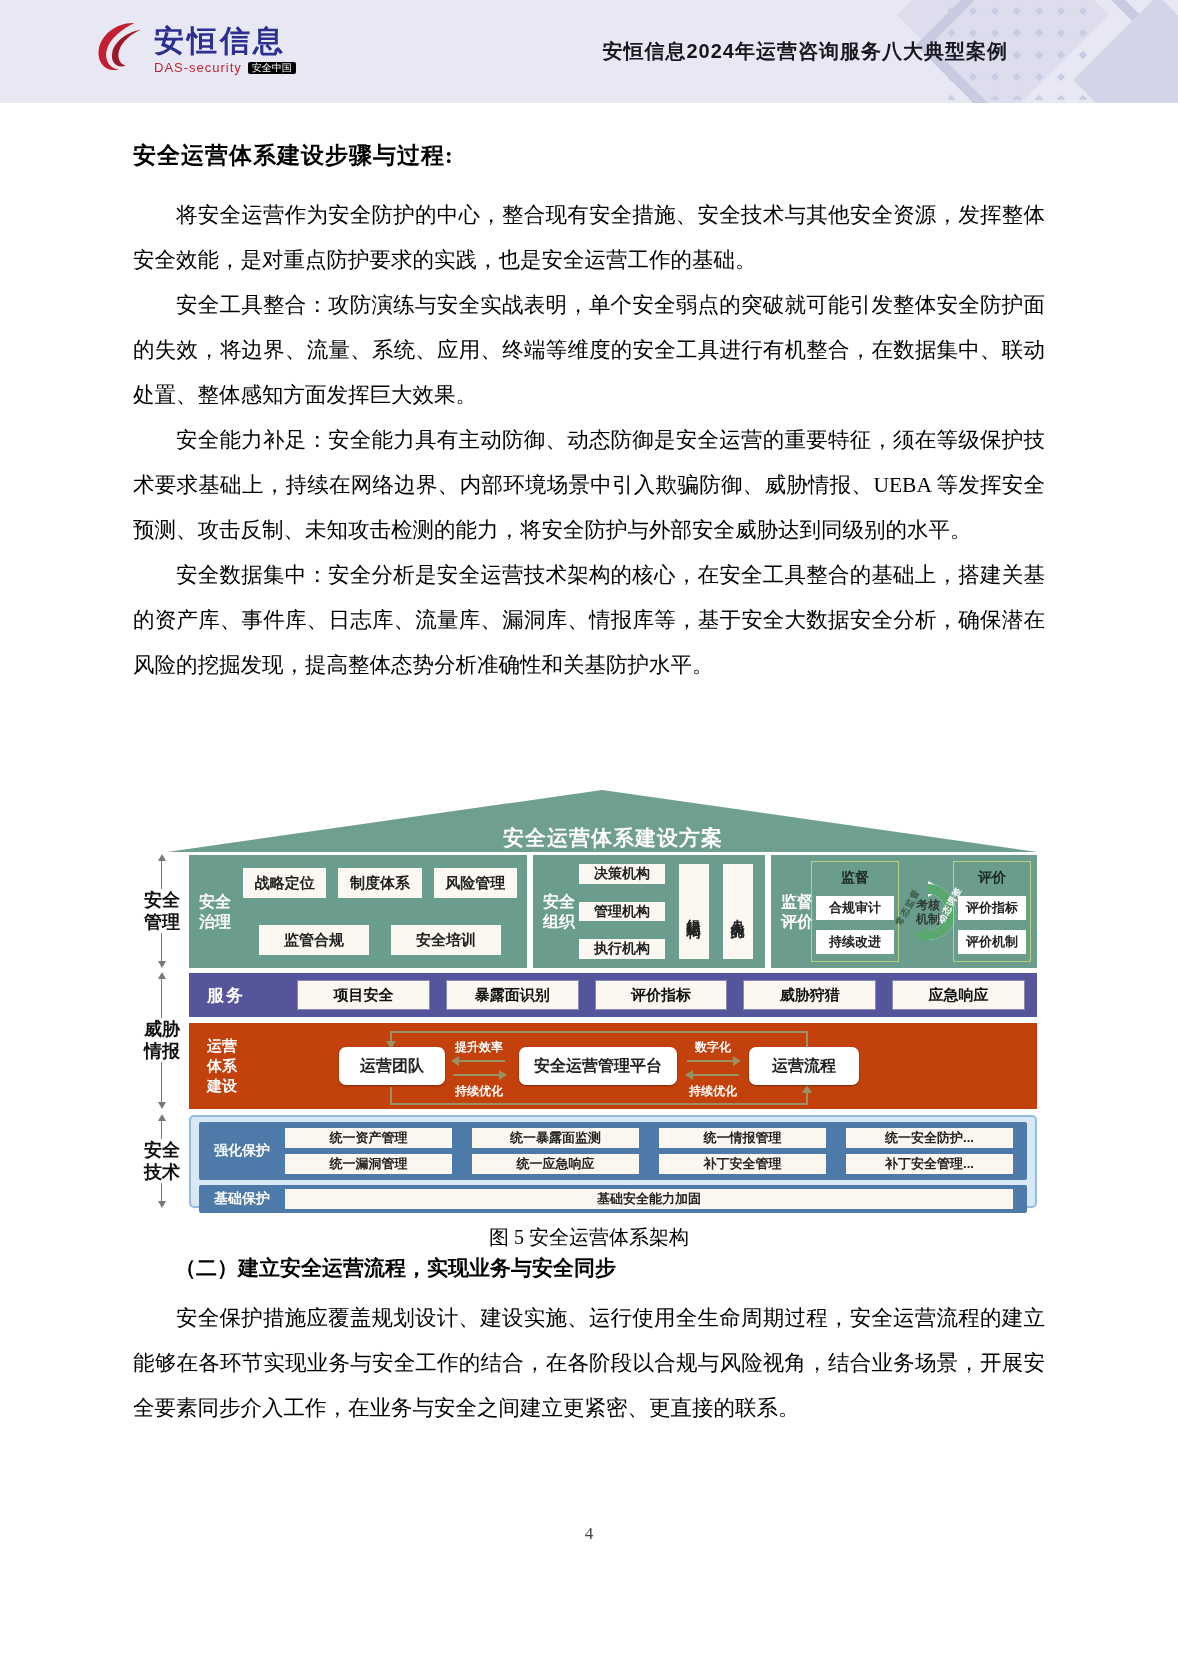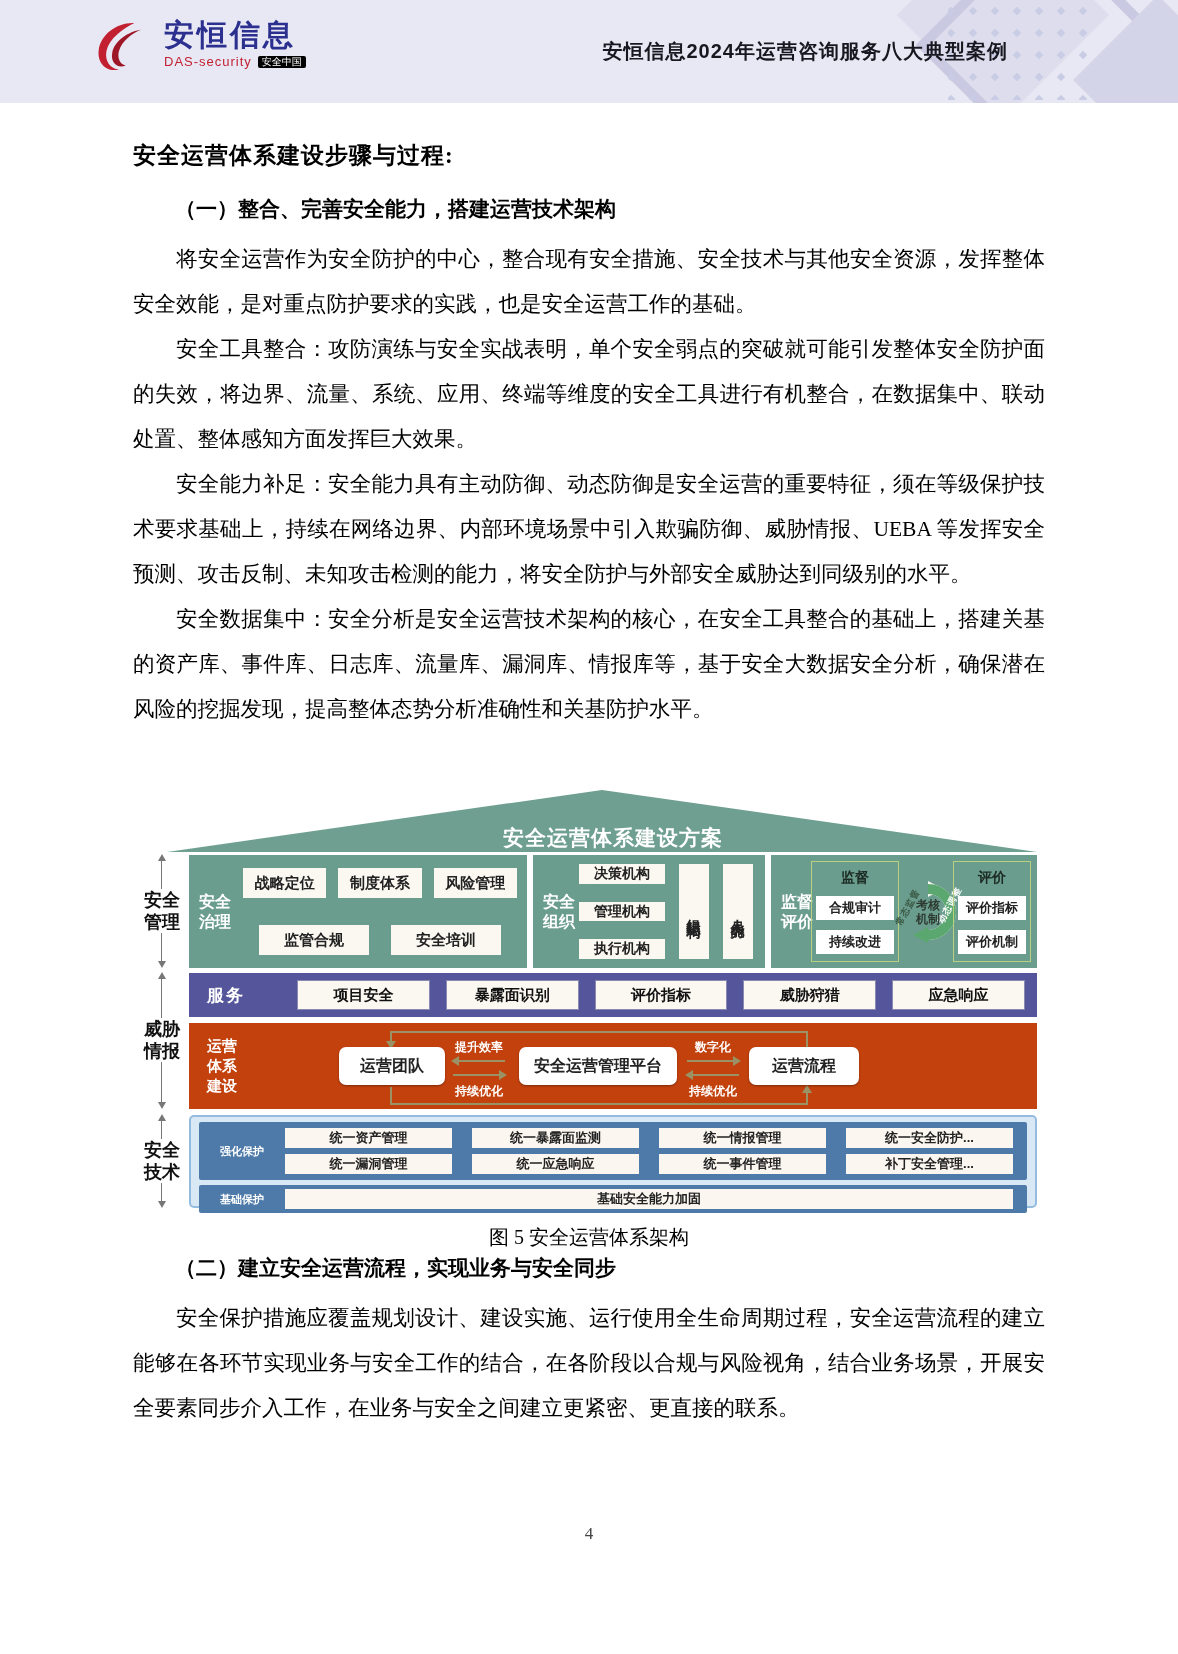--- a/index.html
+++ b/index.html
@@ -1,21 +1,21 @@
 <!DOCTYPE html>
 <html><head>
 <meta charset="utf-8">
 <style>
   html,body{margin:0;padding:0;}
   body{width:1178px;height:1654px;position:relative;background:#ffffff;
        font-family:"Liberation Serif","DejaVu Serif",serif;color:#000;}
 
   
   .header{position:absolute;top:0;left:0;width:1178px;height:103px;background:#e8e8f4;overflow:hidden;}
-  .logo{position:absolute;left:92px;top:20px;display:flex;gap:20px;}
+  .logo{position:absolute;left:92px;top:20px;display:flex;align-items:center;gap:10px;}
   .logo-text{display:flex;flex-direction:column;line-height:1;}
   .logo-brand{font-family:"Liberation Sans",sans-serif;font-weight:bold;font-size:30px;
               color:#2b2f8e;letter-spacing:3px;}
   .logo-sub{margin-top:5px;display:flex;align-items:center;gap:6px;
             font-family:"Liberation Sans",sans-serif;}
   .logo-das{color:#c21f30;font-size:13px;letter-spacing:1px;}
   .logo-badge{background:#000000;color:#fff;font-size:10px;padding:1px 4px;border-radius:2px;}
   .hdr-title{position:absolute;right:170px;top:0;height:103px;display:flex;align-items:center;
              font-family:"Liberation Sans",sans-serif;font-weight:bold;font-size:20px;color:#17171f;
              letter-spacing:1px;}
@@ -110,21 +110,21 @@
   .loop-b{position:absolute;left:201px;top:64px;width:414px;height:16px;
           border-bottom:2px solid #9a9264;border-left:2px solid #9a9264;border-right:2px solid #9a9264;}
   .loop-b:after{content:"";position:absolute;right:-6px;top:-7px;border:5px solid transparent;border-bottom:8px solid #9a9264;}
 
   
   .tech{position:absolute;left:48px;right:0;top:325px;height:93px;background:#d9e8f5;
         border:2px solid #93bce0;border-radius:5px;padding:5px 8px;box-sizing:border-box;
         display:flex;flex-direction:column;gap:5px;}
   .tech-row{background:#4d7aa9;display:flex;align-items:center;border-radius:2px;}
   .tr1{flex:1;} .tr2{height:29px;}
-  .tech-label{width:86px;text-align:center;color:#fff;font-weight:bold;font-size:11px;}
+  .tech-label{width:86px;text-align:center;color:#fff;font-weight:bold;font-size:14px;}
   .tgrid{flex:1;display:grid;grid-template-columns:repeat(4,1fr);gap:6px 20px;margin:6px 14px 6px 0;}
   .tbox{background:#fbf7f0;height:20px;display:flex;align-items:center;justify-content:center;
         font-weight:bold;font-size:13px;color:#222;}
   .twide{flex:1;margin:4px 14px 4px 0;background:#fbf7f0;height:20px;display:flex;align-items:center;
          justify-content:center;font-weight:bold;font-size:13px;color:#222;}
 </style>
 </head>
 <body>
 
 <div class="header">
@@ -152,21 +152,20 @@
         <span class="logo-das">DAS-security</span>
         <span class="logo-badge">安全中国</span>
       </span>
     </div>
   </div>
   <div class="hdr-title">安恒信息2024年运营咨询服务八大典型案例</div>
 </div>
 
 <div class="content1">
   <h1 class="doc-title">安全运营体系建设步骤与过程:</h1>
-  <div class="sec-title">（一）整合、完善安全能力，搭建运营技术架构</div>
   <p class="body">将安全运营作为安全防护的中心，整合现有安全措施、安全技术与其他安全资源，发挥整体安全效能，是对重点防护要求的实践，也是安全运营工作的基础。</p>
   <p class="body">安全工具整合：攻防演练与安全实战表明，单个安全弱点的突破就可能引发整体安全防护面的失效，将边界、流量、系统、应用、终端等维度的安全工具进行有机整合，在数据集中、联动处置、整体感知方面发挥巨大效果。</p>
   <p class="body">安全能力补足：安全能力具有主动防御、动态防御是安全运营的重要特征，须在等级保护技术要求基础上，持续在网络边界、内部环境场景中引入欺骗防御、威胁情报、UEBA 等发挥安全预测、攻击反制、未知攻击检测的能力，将安全防护与外部安全威胁达到同级别的水平。</p>
   <p class="body">安全数据集中：安全分析是安全运营技术架构的核心，在安全工具整合的基础上，搭建关基的资产库、事件库、日志库、流量库、漏洞库、情报库等，基于安全大数据安全分析，确保潜在风险的挖掘发现，提高整体态势分析准确性和关基防护水平。</p>
 </div>
 
 <div class="fig">
 
   <div class="roof"></div>
   <div class="roof-title">安全运营体系建设方案</div>
@@ -265,21 +264,21 @@
   <div class="tech">
     <div class="tech-row tr1">
       <div class="tech-label">强化保护</div>
       <div class="tgrid">
         <div class="tbox">统一资产管理</div>
         <div class="tbox">统一暴露面监测</div>
         <div class="tbox">统一情报管理</div>
         <div class="tbox">统一安全防护...</div>
         <div class="tbox">统一漏洞管理</div>
         <div class="tbox">统一应急响应</div>
-        <div class="tbox">统一事件管理</div>
+        <div class="tbox">补丁安全管理</div>
         <div class="tbox">补丁安全管理...</div>
       </div>
     </div>
     <div class="tech-row tr2">
       <div class="tech-label">基础保护</div>
       <div class="twide">基础安全能力加固</div>
     </div>
   </div>
 </div>
 

